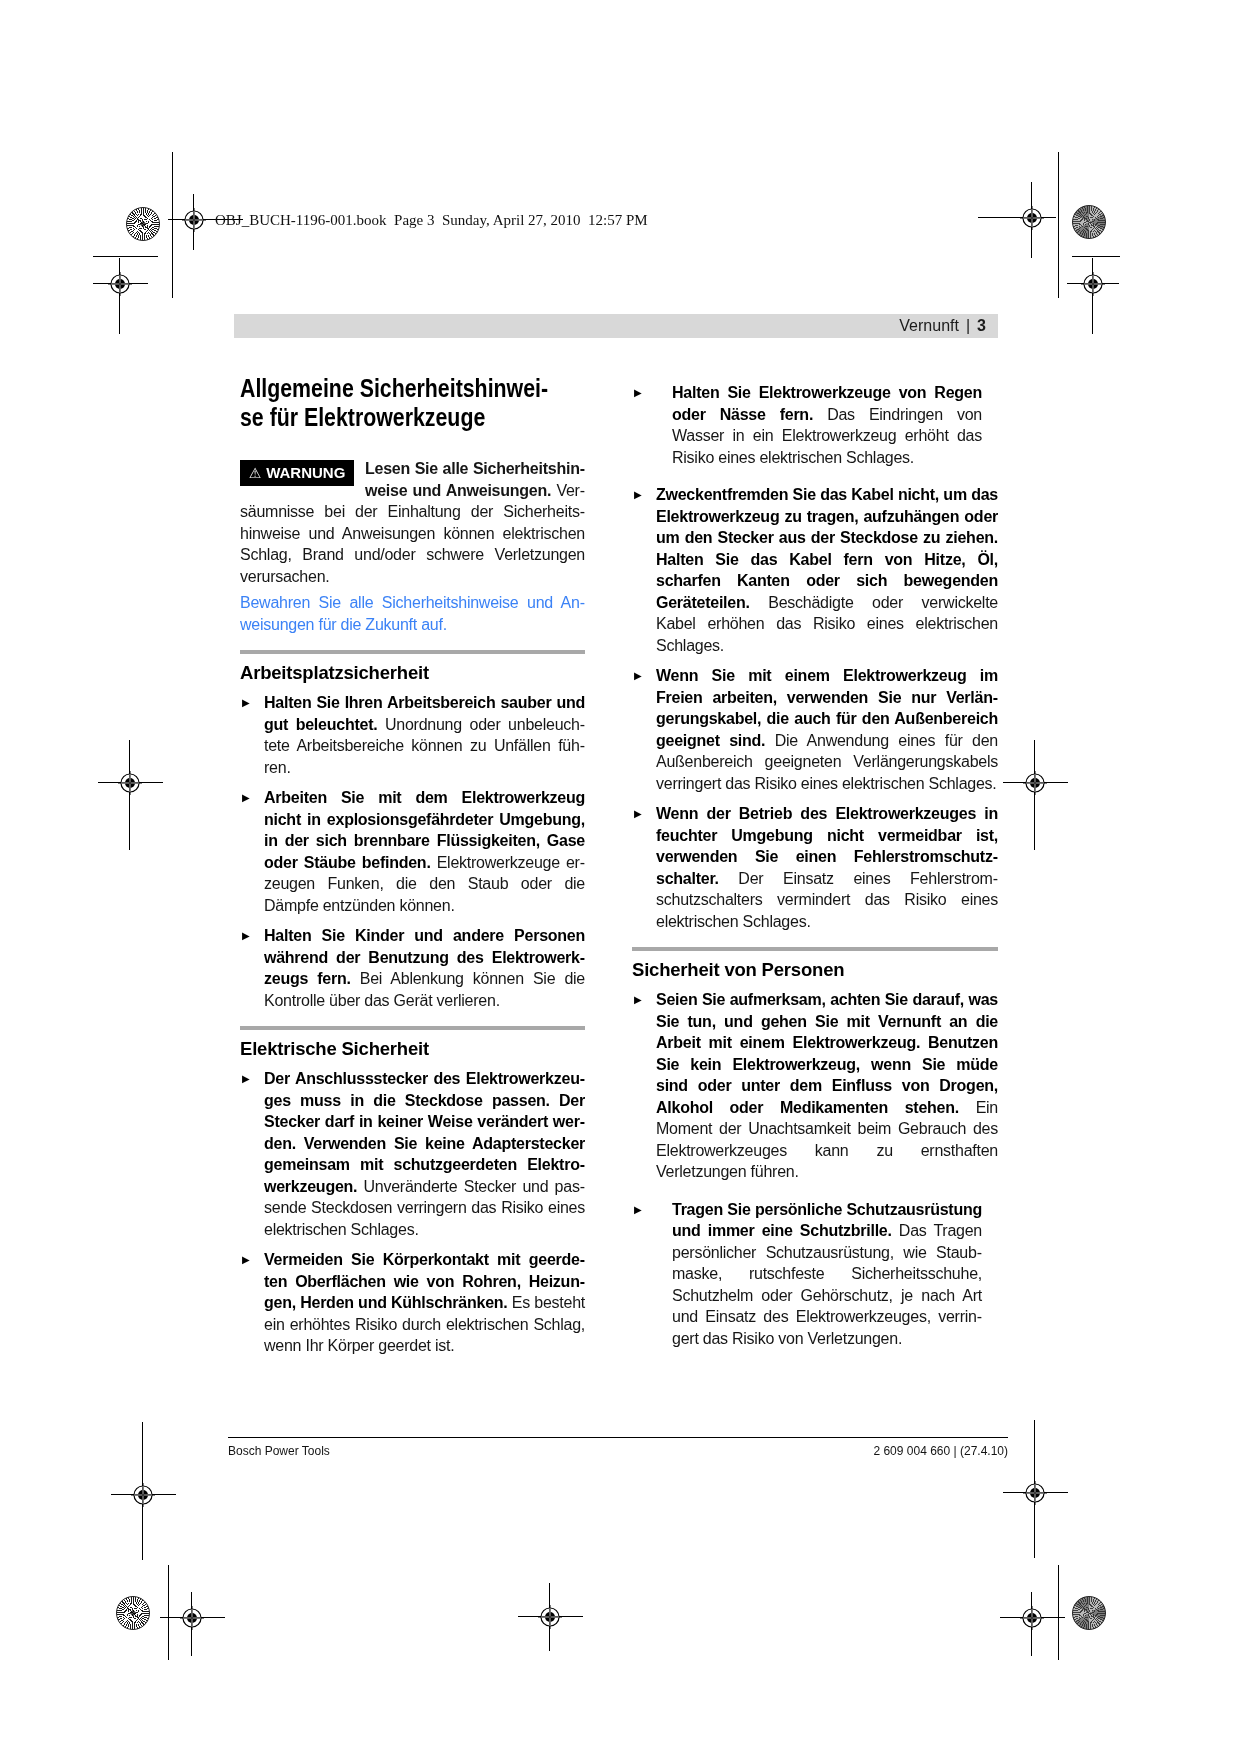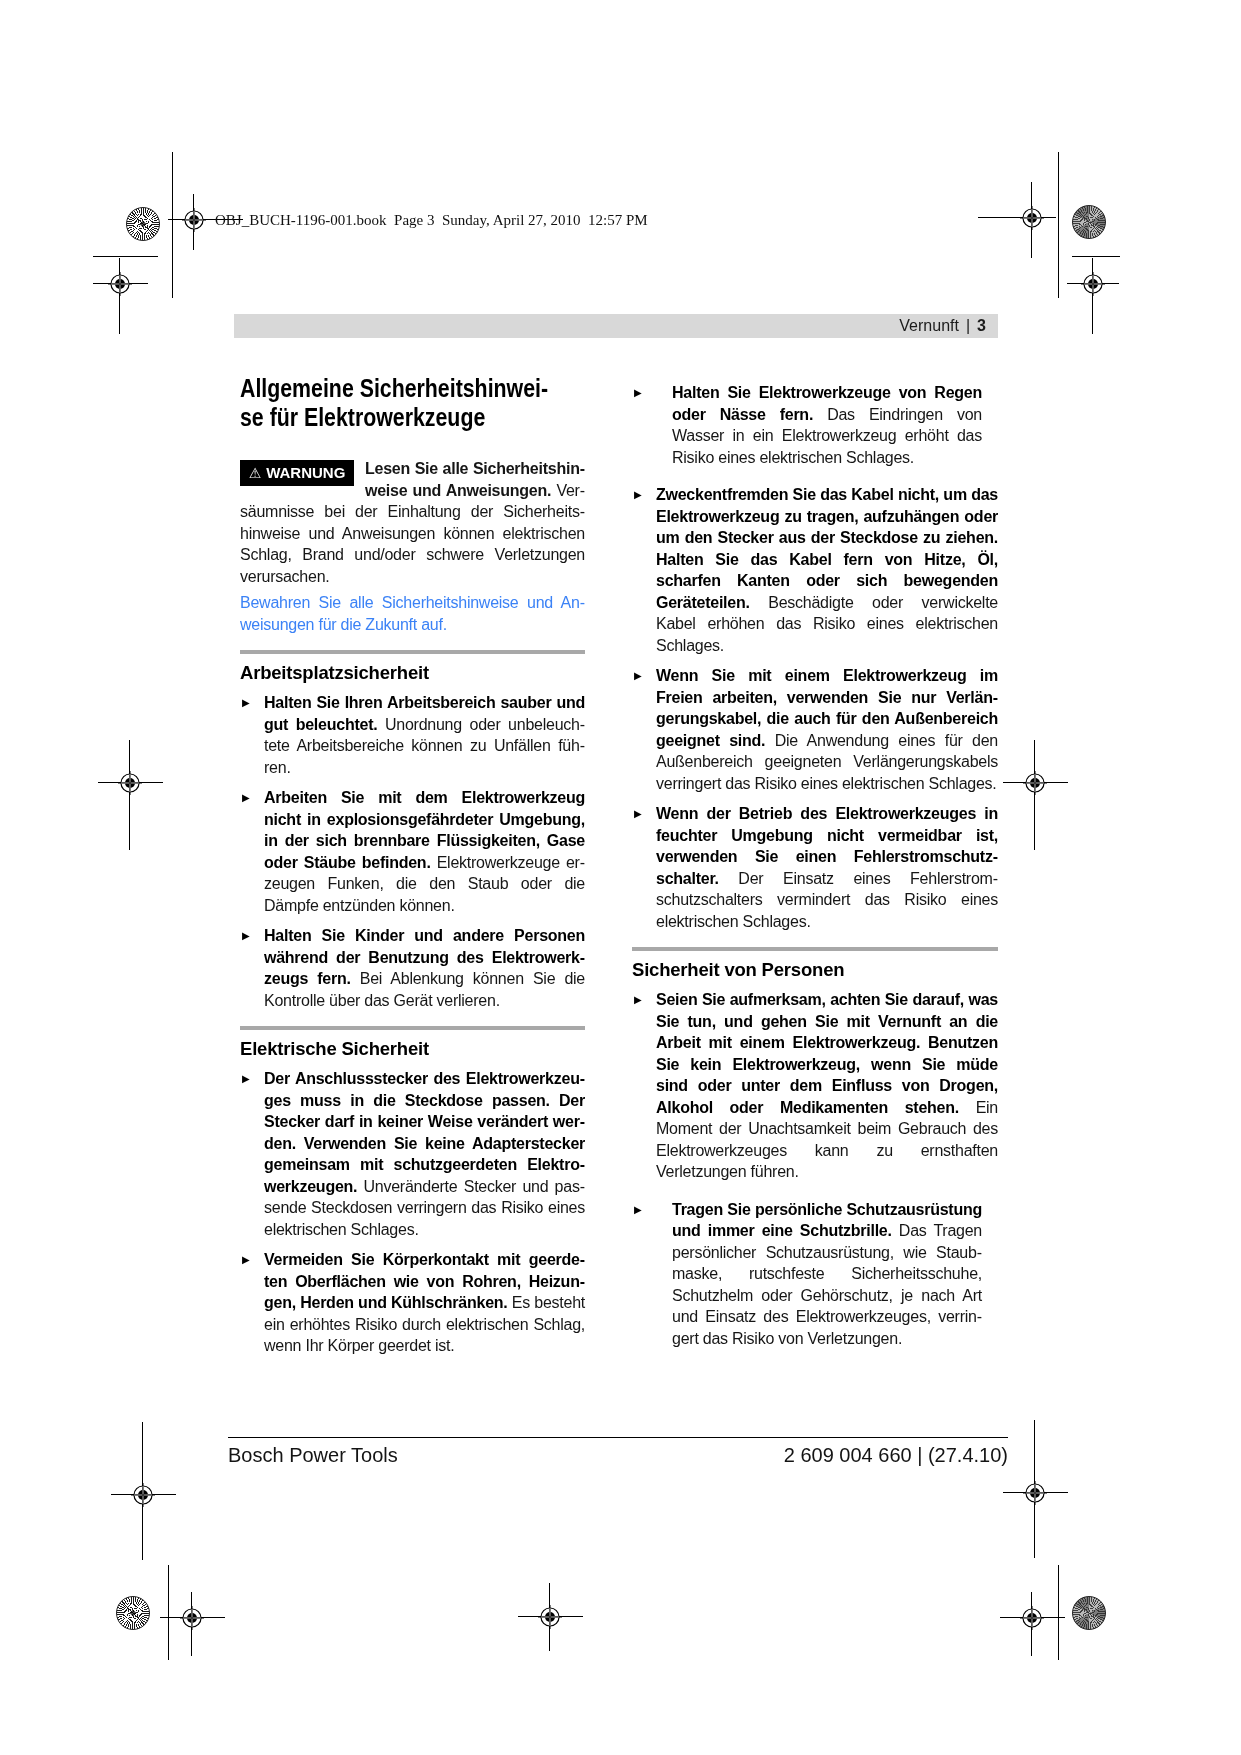--- a/index.html
+++ b/index.html
@@ -83,21 +83,21 @@
   .bullet { position:relative; padding-left:24px; margin:0 0 9px 0; }
   .bullet .arrow {
     position:absolute; left:2px; top:4px; font-size:10px; line-height:14px; color:#000;
   }
   .bullet b { color:#000; }
 
   
   .footer-rule { position:absolute; left:228px; top:1437px; width:780px; height:1px; background:#000; }
   .footer-row {
     position:absolute; left:228px; top:1444px; width:780px;
-    display:flex; justify-content:space-between; font-size:20px; color:#141414;
+    display:flex; justify-content:space-between; font-size:12px; color:#141414;
   }
 </style>
 </head>
 <body>
 
 <div class="page">
 
   <div class="starburst" style="left:126px;top:207px;"></div>
   <div class="vline" style="left:172px;top:152px;height:146px;"></div>
   <div class="hline" style="left:168px;top:219px;width:75px;"></div>

